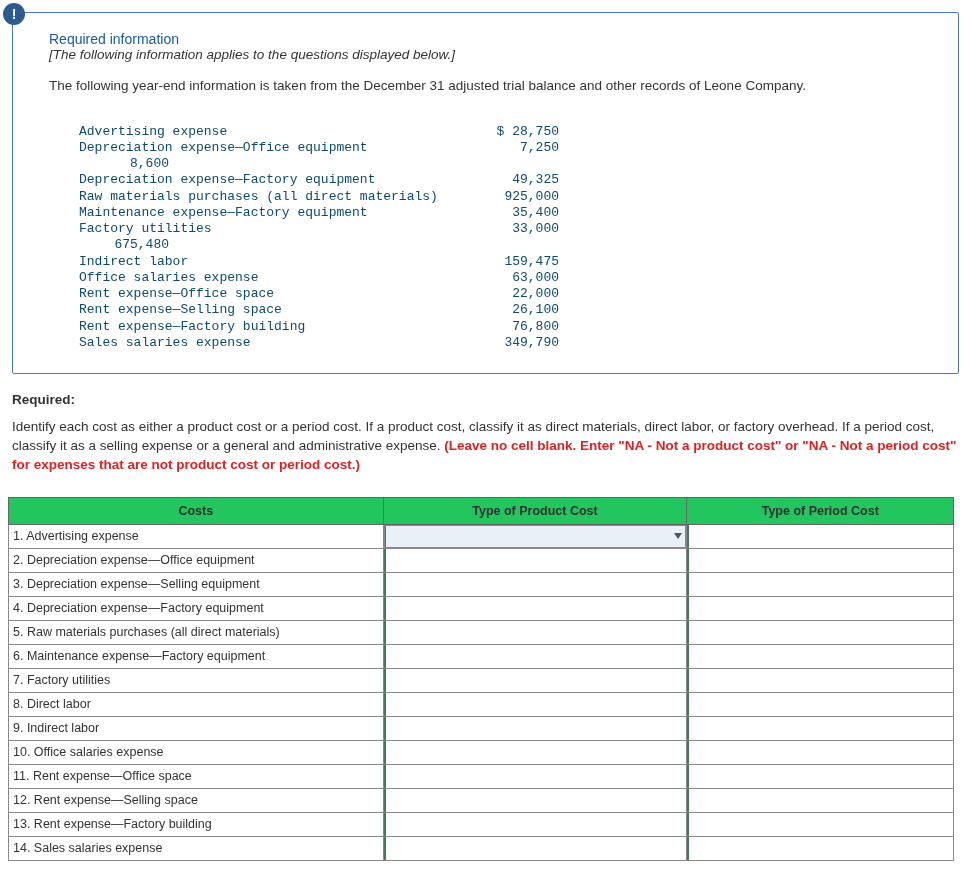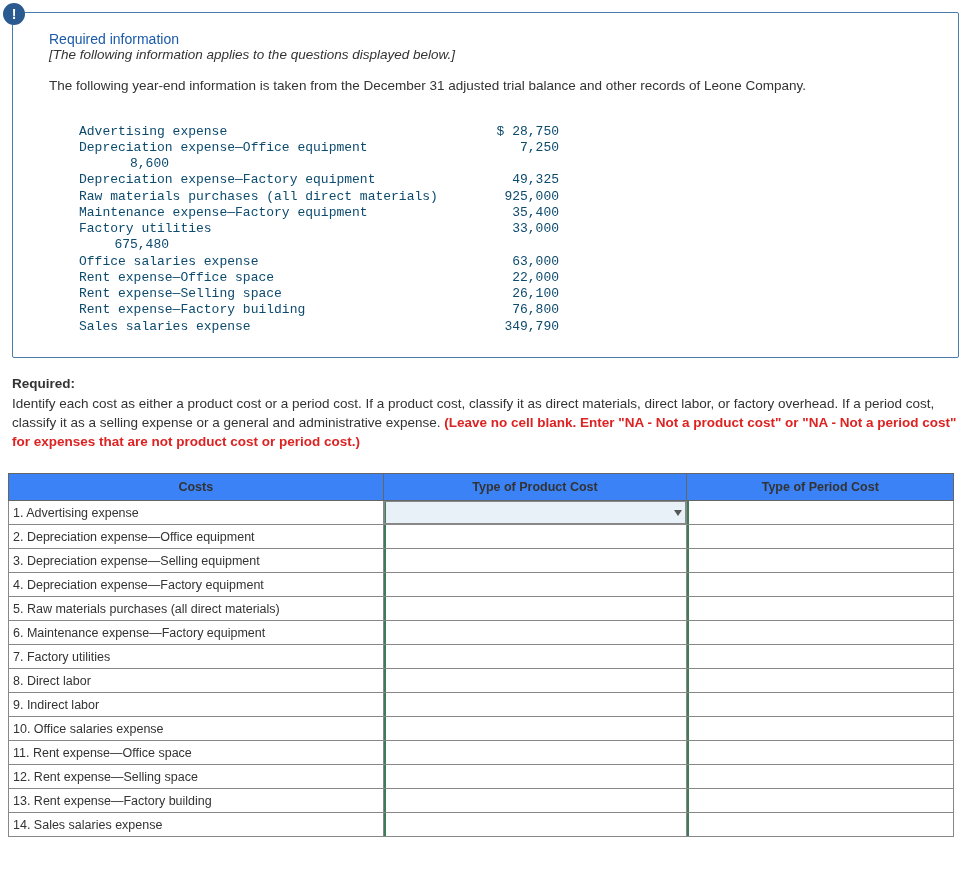--- a/index.html
+++ b/index.html
@@ -69,36 +69,36 @@
     text-align: right;
     white-space: pre;
   }
   .required-section {
     padding: 0 8px 0 12px;
     font-size: 13.5px;
     color: #333;
   }
   .required-heading {
     font-weight: bold;
-    margin-bottom: 4px;
+    margin-bottom: 11px;
   }
   .required-body {
     line-height: 1.4;
   }
   .red-bold {
     color: #d22;
     font-weight: bold;
   }
   .answer-table {
     border-collapse: collapse;
     margin: 22px 8px 8px 8px;
     width: 946px;
   }
   .answer-table th {
-    background: #3b82f6;
+    background: #22c55e;
     border: 1px solid #666;
     padding: 6px 4px;
     font-weight: bold;
     font-size: 12.5px;
     text-align: center;
   }
   .answer-table td {
     border: 1px solid #888;
     height: 24px;
     padding: 2px 4px;
@@ -168,20 +168,24 @@
       <div class="trial-row">
         <div class="trial-label">Maintenance expense—Factory equipment</div>
         <div class="trial-value">35,400</div>
       </div>
       <div class="trial-row">
         <div class="trial-label">Factory utilities</div>
         <div class="trial-value">33,000</div>
       </div>
       <div class="trial-row">
         <div class="trial-value">675,480</div>
+      </div>
+      <div class="trial-row">
+        <div class="trial-label">Indirect labor</div>
+        <div class="trial-value">159,475</div>
       </div>
       <div class="trial-row">
         <div class="trial-label">Office salaries expense</div>
         <div class="trial-value">63,000</div>
       </div>
       <div class="trial-row">
         <div class="trial-label">Rent expense—Office space</div>
         <div class="trial-value">22,000</div>
       </div>
       <div class="trial-row">

